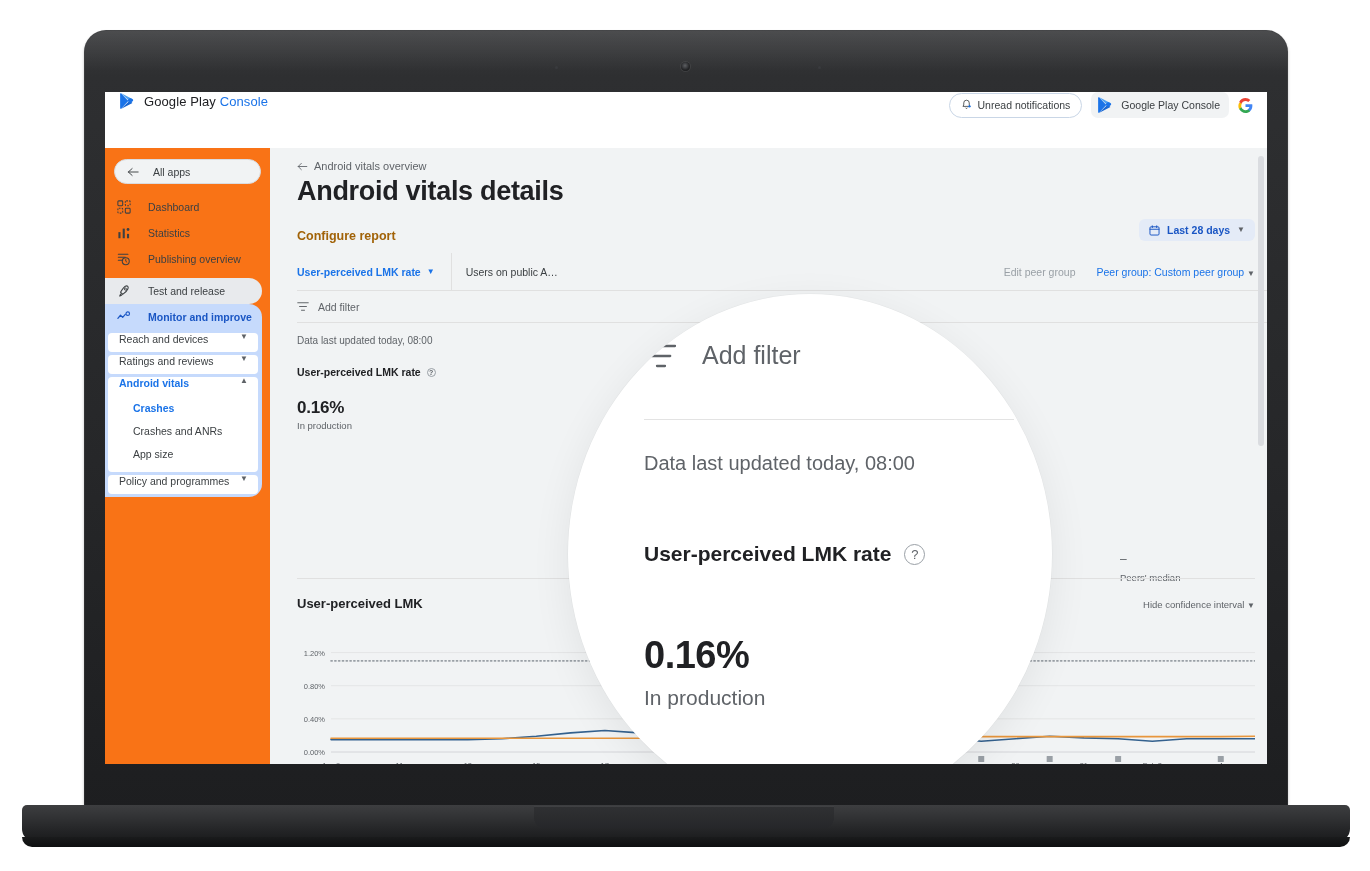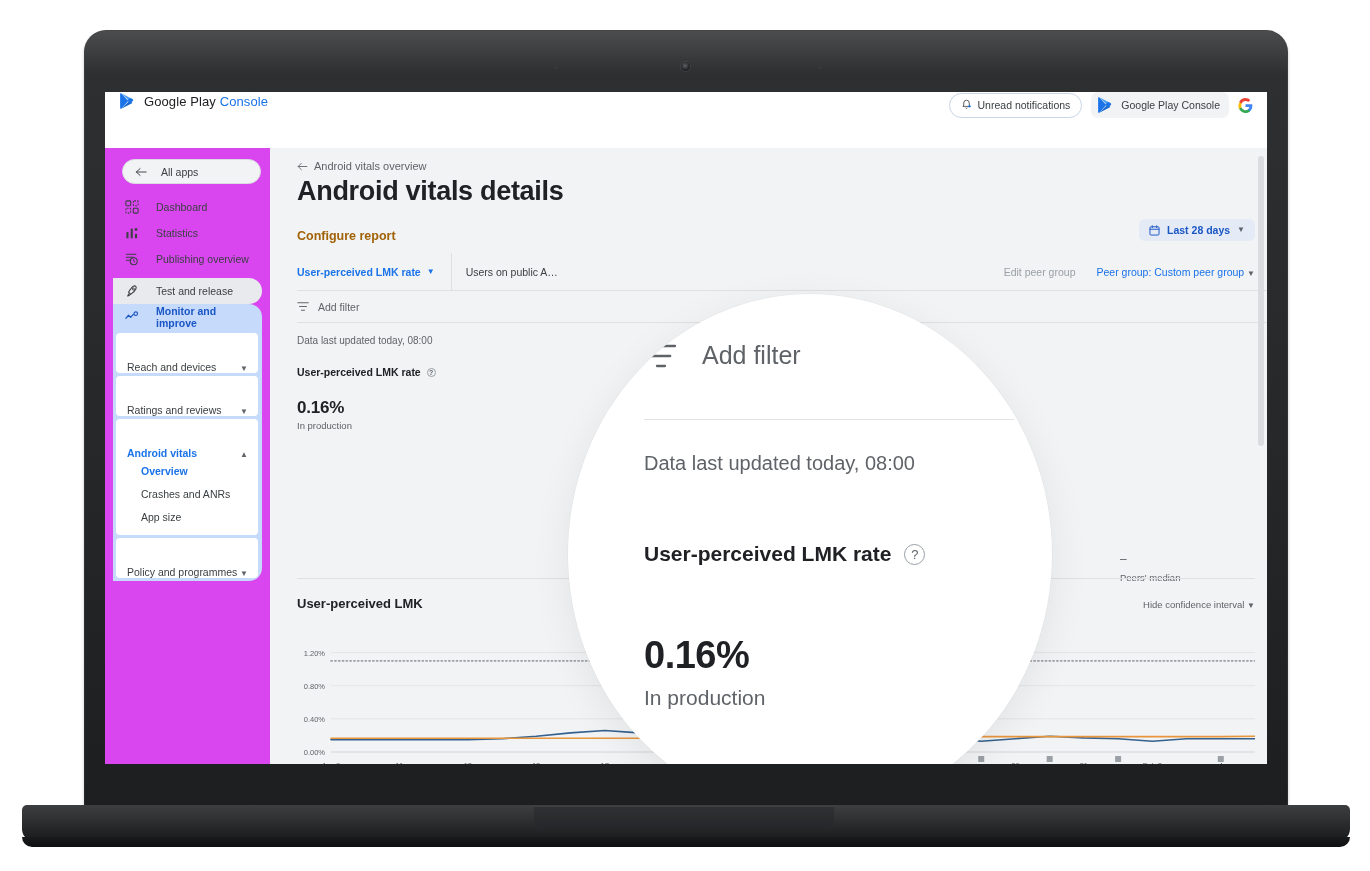--- a/index.html
+++ b/index.html
@@ -78,21 +78,21 @@
   .acct-chip {
     display:flex; align-items:center; gap:7px;
     background:#f1f3f4; border-radius:7px; height:26px; padding:0 9px 0 6px;
     font-size:10.5px; color:#3c4043;
   }
   .g-logo { width:15px; height:15px; }
 
   
   .sidebar {
     position:absolute; left:0; top:56px; width:165px; height:616px;
-    background:#d946ef; padding-top:8px;padding-left:8px;
+    background:#f97316; padding-top:8px;
   }
   .allapps {
     margin:3px 9px 10px 9px; height:25px; border-radius:14px; border:1px solid #dadce0;
     display:flex; align-items:center; gap:14px; padding-left:12px;
     font-size:10.5px; color:#3c4043; background:#f1f3f4;
   }
   .nav-item {
     display:flex; align-items:center; gap:17px; height:26px; padding-left:12px;
     font-size:10.5px; color:#3c4043; border-radius:0 13px 13px 0; margin-right:8px;
   }
@@ -100,22 +100,22 @@
   .nav-group { margin-top:6px; }
   .nav-item.shaded { background:#e8eaed; }
   .nav-item.active-blue { background:#c6dafc; color:#1a56c4; font-weight:bold; }
   .nav-item.active-blue .ico path, .nav-item.active-blue .ico circle { stroke:#1a56c4; }
   .expand-wrap { background:#c6dafc; margin-right:8px; border-radius:0 13px 13px 0; padding-bottom:3px; }
   .sub-card {
     background:#fff; margin:3px 4px 0 3px; border-radius:4px;
     padding:0;
   }
   .sub-head {
-    display:flex; align-items:flex-end; justify-content:space-between;
-    height:40px; padding:0 10px 0 11px; font-size:10.5px; color:#3c4043;
+    display:flex; align-items:flex-start; justify-content:space-between;
+    height:19px; padding:0 10px 0 11px; font-size:10.5px; color:#3c4043;
   }
   .sub-head.is-open { color:#1a73e8; font-weight:bold; }
   .sub-link { height:23px; display:flex; align-items:center; padding-left:25px; font-size:10.5px; color:#3c4043; }
   .sub-link.cur { color:#1a73e8; font-weight:bold; }
   .caret { font-size:8px; color:#5f6368; line-height:1; }
 
   
   .content { position:absolute; left:165px; top:56px; width:997px; height:616px; background:#f1f3f4; overflow:hidden; }
   .crumb { display:flex; align-items:center; gap:6px; font-size:11px; color:#5f6368; padding:12px 0 0 27px; }
   .page-title { font-size:27px; font-weight:bold; color:#202124; padding:4px 0 0 27px; letter-spacing:-.3px; }
@@ -320,21 +320,21 @@
             <span class="caret">▼</span>
           </div>
         </div>
 
         <div class="sub-card">
           <div class="sub-head is-open">
             <span>Android vitals</span>
             <span class="caret">▲</span>
           </div>
           <div class="sub-link cur">
-              <span>Overview</span>
+              <span>Crashes</span>
             </div>
           <div class="sub-link">
               <span>Crashes and ANRs</span>
             </div>
           <div class="sub-link">
               <span>App size</span>
             </div>
           <div style="height:7px"></div>
         </div>
 

